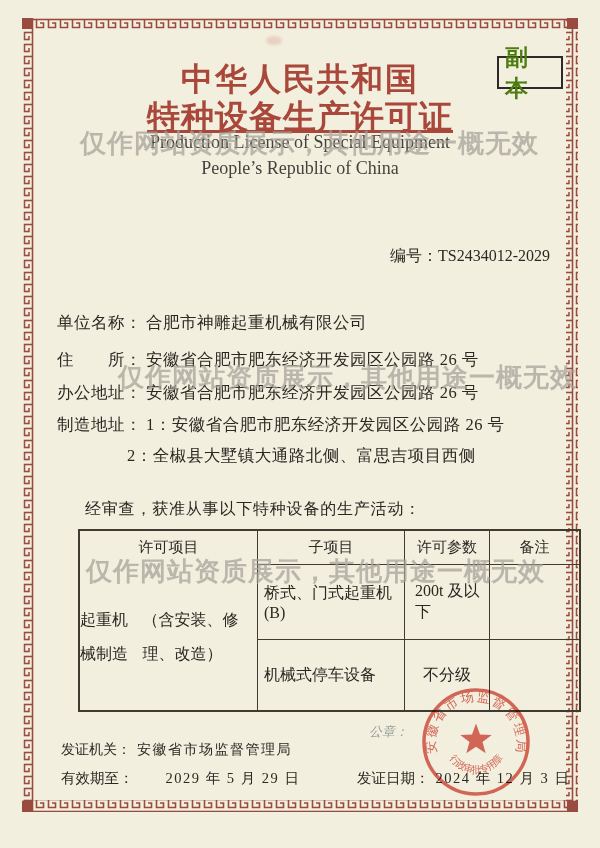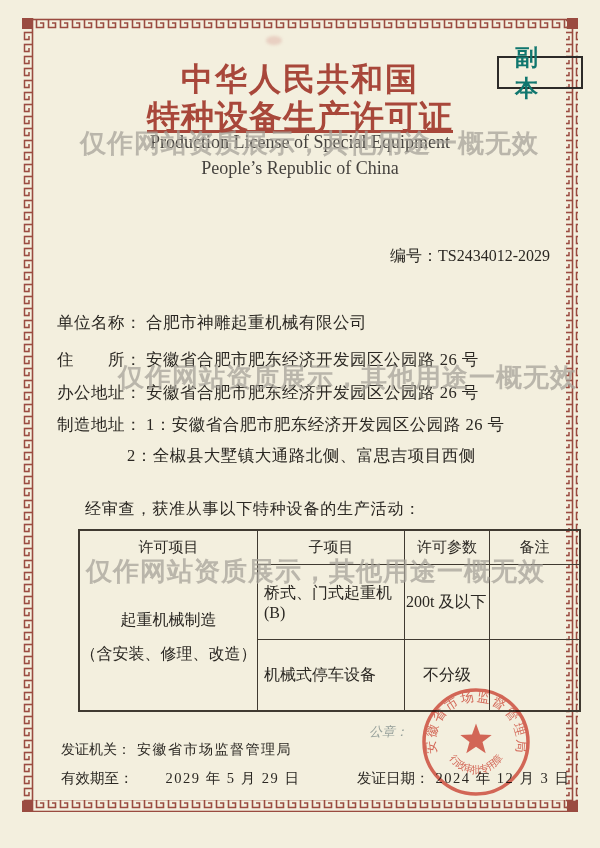--- a/index.html
+++ b/index.html
@@ -6,24 +6,24 @@
   .page {
     position:relative; width:600px; height:848px;
     background:#f3efde; overflow:hidden;
     font-family:"Liberation Serif","DejaVu Serif",serif;
     color:#2b2823;
   }
   .abs { position:absolute; }
   .ctr { left:22px; width:556px; text-align:center; }
 
   .badge {
-    left:497px; top:56px; width:86px; height:33px;
+    left:497px; top:56px; width:66px; height:33px;
     border:2.5px solid #2c2a28; display:flex; align-items:center; justify-content:center;
-    font-size:23px; font-weight:bold; color:#0f766e;
-    letter-spacing:10px; padding-left:16px; box-sizing:border-box; z-index:3;
+    font-size:23px; font-weight:bold; color:#4d7c0f;
+    letter-spacing:10px; padding-left:6px; box-sizing:border-box; z-index:3;
   }
 
   .title-cn1 { top:58px; font-size:32px; font-weight:bold; color:#a8473a; letter-spacing:2px; z-index:2; }
   .title-cn2 { top:95px; font-size:33px; font-weight:bold; color:#a8473a; letter-spacing:1px; z-index:2;text-decoration:underline; }
   .title-en  { font-size:18px; color:#45423e; z-index:2; }
   .title-en1 { top:132px; }
   .title-en2 { top:158px; }
 
   .wm {
     font-family:"Liberation Sans","DejaVu Sans",sans-serif;
@@ -49,24 +49,24 @@
     display:grid; grid-template-columns:177px 147px 85px 1fr; grid-template-rows:33px 75px 1fr;
     border:2px solid #403a31; box-sizing:border-box; z-index:2;
   }
   .cell { display:flex; align-items:center; justify-content:center;
           border-left:1.5px solid #403a31; border-top:1.5px solid #403a31;
           font-size:16px; overflow:hidden; }
   .cell.r1 { border-top:none; font-size:15px; }
   .cell.item { grid-row:1/4; grid-column:1; border-left:none; border-top:none;
                flex-direction:column; align-items:stretch; justify-content:flex-start; }
   .item-head { height:33px; display:flex; align-items:center; justify-content:center; font-size:15px; }
-  .item-body { flex:1; display:flex; flex-direction:column; align-items:center; justify-content:center;
+  .item-body { flex:1; display:flex; flex-direction:row; align-items:center; justify-content:center;
                line-height:34px; font-size:16px; }
   .cell.sub { justify-content:flex-start; padding-left:6px; }
-  .cell.param { justify-content:flex-start; padding-left:1px; }
+  .cell.param { justify-content:flex-start; padding-left:10px; }
   .cell.param2 { padding-left:18px; }
 
   .seal-label { left:369px; top:723px; font-size:13px; color:#8d9894; opacity:.9; z-index:2;font-style:italic; }
   .seal { left:418px; top:684px; z-index:7; opacity:.8; mix-blend-mode:multiply; }
 
   .foot { font-size:14px; display:flex; white-space:nowrap; z-index:2; }
   .foot .lab { letter-spacing:0px; }
   .foot .val { margin-left:6px; letter-spacing:1.5px; }
   .fa { left:61px;  top:741px; }
   .fb { left:61px;  top:769px; font-size:14.5px;gap:26px; }

